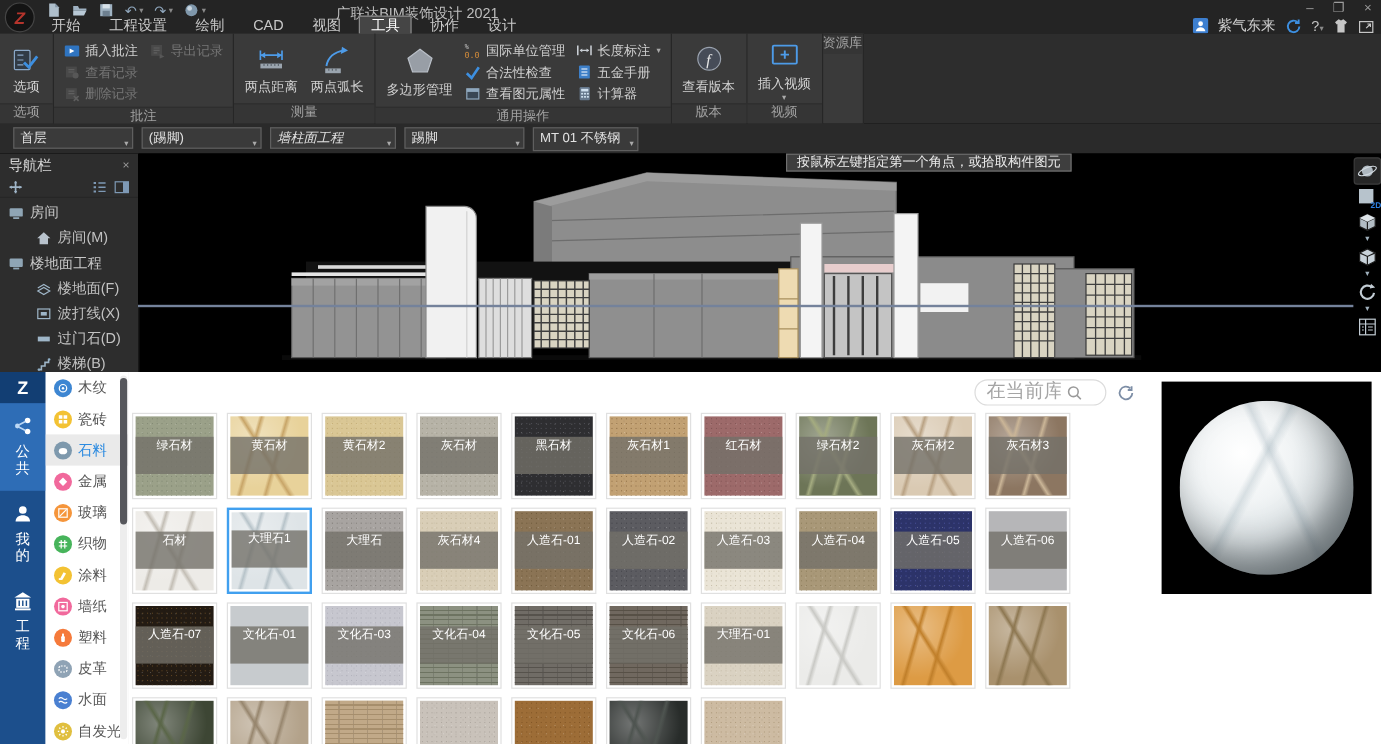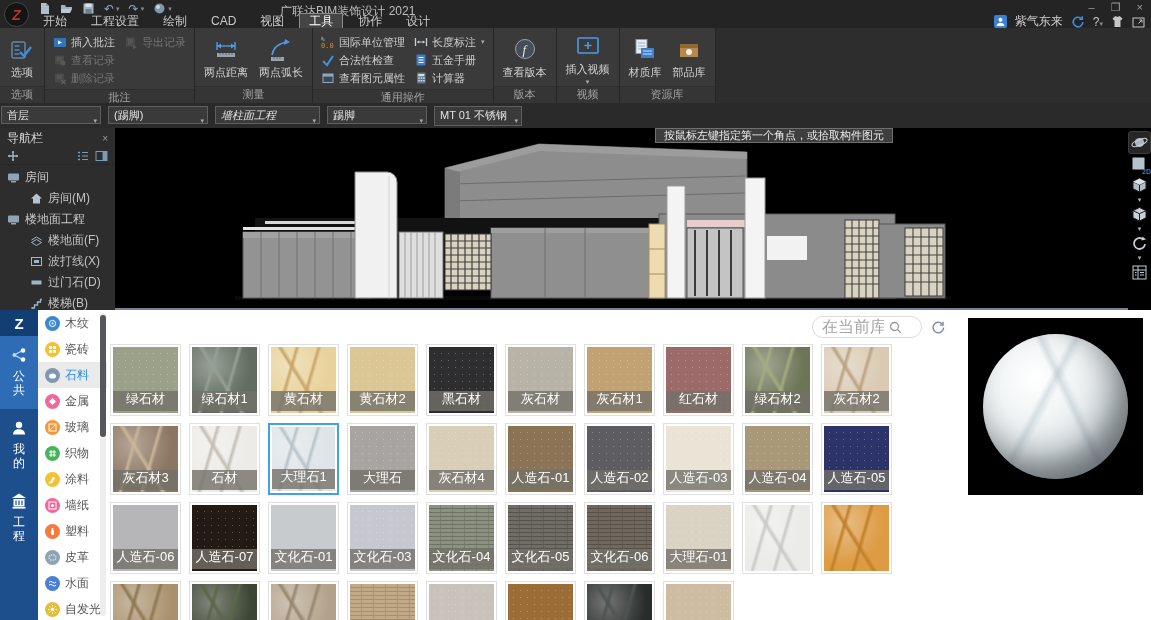--- a/index.html
+++ b/index.html
@@ -30,37 +30,37 @@
   .btn-b{display:flex;flex-direction:column;align-items:center;padding:2px 4px 0;color:#d2d2d2;font-size:11px;gap:2px;white-space:nowrap;}
   .btn-b .ic-b{height:27px;display:flex;align-items:center;}
   .rcol{display:flex;flex-direction:column;align-self:flex-start;padding-top:3px;}
   .btn-s{display:flex;align-items:center;gap:4px;height:18px;padding:0 3px;color:#cfcfcf;font-size:11px;white-space:nowrap;}
   .btn-s .ic{width:14px;height:14px;display:flex;align-items:center;justify-content:center;}
   .btn-s.disabled{color:#757575;}
   .btn-s.disabled .ic{opacity:.45;}
   .caret{font-size:7px;color:#aaa;margin-left:1px;}
   .caret-under{font-size:7px;color:#aaa;line-height:5px;}
   
-  .selbar{position:absolute;left:0;top:103px;width:100%;height:25px;background:#2a2a2a;display:flex;gap:7px;padding:3px 0 0 1px;box-sizing:border-box;}
+  .selbar{position:absolute;left:0;top:103px;width:100%;height:25px;background:#2a2a2a;display:flex;gap:7px;padding:3px 0 0 11px;box-sizing:border-box;}
   .combo{height:18px;background:#3a3a3a;border:1px solid #5f5f5f;color:#e2e2e2;font-size:11px;line-height:17px;
          padding:0 14px 0 5px;position:relative;white-space:nowrap;}
   .combo:nth-child(1),.combo:nth-child(2),.combo:nth-child(4){width:100px;box-sizing:border-box;}
   .combo:nth-child(3){width:105px;box-sizing:border-box;font-style:italic;}
   .combo .caret{position:absolute;right:3px;top:5px;}
   
   .main{position:absolute;left:0;top:128px;width:100%;height:182px;background:#000;}
   .navpanel{position:absolute;left:0;top:0;width:115px;height:182px;background:#2d2d2d;border-right:1px solid #171717;overflow:hidden;}
   .nav-head{display:flex;justify-content:space-between;align-items:center;padding:2px 7px 1px;color:#d6d6d6;font-size:12px;}
   .nav-close{color:#9a9a9a;font-size:10px;}
   .nav-tools{display:flex;justify-content:space-between;align-items:center;padding:1px 7px 2px;border-bottom:1px solid #262626;}
   .nav-tools .rt{display:flex;gap:6px;}
   .tree{padding-top:2px;}
   .tree-group{display:flex;align-items:center;gap:5px;padding:2px 0 2px 7px;color:#c8c8c8;font-size:12px;}
   .tree-item{display:flex;align-items:center;gap:5px;padding:2px 0 2px 30px;color:#c2c2c2;font-size:12px;}
-  .viewport{position:absolute;left:115px;top:0;width:1013px;height:182px;background:#000;}
+  .viewport{position:absolute;left:115px;top:0;width:1013px;height:128px;background:#000;}
   .viewport::after{content:"";position:absolute;left:0;right:0;bottom:0;height:2px;background:#74829b;}
   .hint{position:absolute;left:540px;top:0;background:#3e3e3e;border:1px solid #6f6f6f;color:#ececec;font-size:11px;line-height:13px;padding:0 8px;white-space:nowrap;}
   .viewtools{position:absolute;right:0;top:3px;width:23px;display:flex;flex-direction:column;align-items:center;background:#000;}
   .vt{width:21px;height:21px;display:flex;align-items:center;justify-content:center;position:relative;}
   .vt-orbit{background:#262626;border:1px solid #3c3c3c;border-radius:3px;}
   .vt-badge{position:absolute;right:-1px;bottom:0;font-size:7px;font-weight:bold;color:#2d7fe0;}
   .vt-caret{height:8px;line-height:7px;font-size:7px;color:#9fb0bc;}
   
   .library{position:absolute;left:0;top:310px;width:1151px;height:310px;background:#fff;}
   .rail{position:absolute;left:0;top:0;width:38px;height:310px;background:#1c4f8c;}
@@ -80,22 +80,22 @@
   .pill input{border:0;outline:none;width:62px;font-size:16px;color:#666;background:transparent;font-family:inherit;}
   .pill input::placeholder{color:#a5a5a5;}
   .grid{display:flex;flex-wrap:wrap;padding-left:3px;}
   .sw{position:relative;width:71px;height:72px;background:#fff;border:1px solid #e0e0e0;margin:0 8px 7px 0;box-sizing:border-box;}
   .sw.selected{border:2px solid #41a0ef;}
   .sw-img{position:absolute;left:2px;top:2px;right:2px;bottom:2px;background-color:var(--b);}
   .p-speckle .sw-img{background-image:radial-gradient(var(--a) 14%,transparent 17%),radial-gradient(rgba(255,255,255,.28) 12%,transparent 15%),radial-gradient(rgba(0,0,0,.18) 10%,transparent 13%);background-size:4px 4px,7px 7px,6px 6px;background-position:0 0,2px 3px,3px 1px;}
   .p-marble .sw-img{background-image:linear-gradient(106deg,transparent 28%,var(--a) 31%,transparent 35%,transparent 54%,var(--a) 57%,transparent 61%),linear-gradient(58deg,transparent 44%,var(--a) 47%,transparent 51%),radial-gradient(ellipse at 30% 28%,rgba(255,255,255,.35),transparent 62%);}
   .p-strips .sw-img{background-image:repeating-linear-gradient(180deg,transparent 0 3px,var(--a) 3px 4px),repeating-linear-gradient(90deg,transparent 0 11px,rgba(0,0,0,.12) 11px 12px);}
   .p-brick .sw-img{background-image:repeating-linear-gradient(180deg,transparent 0 5px,var(--a) 5px 6px),repeating-linear-gradient(90deg,transparent 0 13px,var(--a) 13px 14px);}
-  .sw-label{position:absolute;left:2px;right:2px;bottom:4px;height:20px;line-height:15px;background:rgba(115,113,105,.8);
-            color:#fff;font-size:13px;text-align:center;white-space:nowrap;overflow:hidden;}
+  .sw-label{position:absolute;left:2px;right:2px;bottom:20px;height:31px;line-height:15px;background:rgba(115,113,105,.8);
+            color:#fff;font-size:10px;text-align:center;white-space:nowrap;overflow:hidden;}
   .previewpanel{position:absolute;left:958px;top:0;width:193px;height:310px;background:#fff;}
   .pv-box{position:absolute;left:10px;top:8px;width:175px;height:177px;background:#000;display:flex;align-items:center;justify-content:center;}
   .sphere{width:145px;height:145px;border-radius:50%;
     background-image:linear-gradient(118deg,transparent 40%,rgba(150,170,180,.30) 43%,transparent 47%),
                      linear-gradient(65deg,transparent 55%,rgba(140,160,172,.28) 58%,transparent 62%),
                      radial-gradient(circle at 36% 30%,#ffffff 0%,#f1f4f5 30%,#dae1e4 55%,#afbcc2 78%,#7e8e96 100%);
     box-shadow:inset -14px -18px 30px rgba(0,0,0,.38);}
 </style>
 </head>
 <body>
@@ -273,20 +273,28 @@
                 <path d="M6 20v2M9 20v2M12 20v2" stroke="#5f6870"></path>
               </svg>
             </span>
             <span class="lb">两点弧长</span>
           </div>
         </div>
         <div class="rgroup-label">测量</div>
       </div>
       <div class="rgroup">
         <div class="rgroup-content">
+          <div class="btn-b">
+            <span class="ic-b">
+              <svg width="26" height="26" viewBox="0 0 26 26" fill="none">
+                <path d="M13 3l10 7.5-3.8 11.5H6.8L3 10.5z" fill="#989ea6" stroke="#b9bfc7"></path>
+              </svg>
+            </span>
+            <span class="lb">多边形管理</span>
+          </div>
           <div class="rcol">
             <div class="btn-s">
               <span class="ic">
                 <svg width="14" height="14" viewBox="0 0 14 14" fill="none">
                   <text x="0" y="6" font-size="6" fill="#b8b8b8" font-family="monospace">%</text>
                   <text x="0" y="13" font-size="7" fill="#d08a3a" font-family="monospace">0.0</text>
                 </svg>
               </span>
               <span class="lb">国际单位管理</span>
             </div>
@@ -373,43 +381,20 @@
                 <path d="M13 9v7M9.5 12.5h7" stroke="#4d9be8" stroke-width="1.6"></path>
               </svg>
             </span>
             <span class="lb">插入视频</span>
             <span class="caret-under">▾</span>
           </div>
         </div>
         <div class="rgroup-label">视频</div>
       </div>
       <div class="rgroup">
-        <div class="rgroup-content">
-          <div class="btn-b">
-            <span class="ic-b">
-              <svg width="26" height="26" viewBox="0 0 26 26" fill="none">
-                <rect x="4" y="2.5" width="11" height="14" fill="#e8edf2" stroke="#8a9aaa"></rect>
-                <path d="M6 6h7M6 9h7M6 12h5" stroke="#9fb0c0"></path>
-                <rect x="9" y="11" width="13" height="10" fill="#3d7fc8"></rect>
-                <path d="M11 14h9M11 17h9" stroke="#cfe2f4"></path>
-              </svg>
-            </span>
-            <span class="lb">材质库</span>
-          </div>
-          <div class="btn-b">
-            <span class="ic-b">
-              <svg width="26" height="26" viewBox="0 0 26 26" fill="none">
-                <rect x="4" y="7" width="18" height="13" fill="#b5894a"></rect>
-                <rect x="4" y="7" width="18" height="4" fill="#8f6a33"></rect>
-                <circle cx="13" cy="15" r="3" fill="#e9eef2"></circle>
-              </svg>
-            </span>
-            <span class="lb">部品库</span>
-          </div>
-        </div>
         <div class="rgroup-label">资源库</div>
       </div>
     </div>
 
   <div class="selbar" id="selbar">
       <div class="combo"><span>首层</span><span class="caret">▾</span></div>
       <div class="combo"><span>(踢脚)</span><span class="caret">▾</span></div>
       <div class="combo"><span>墙柱面工程</span><span class="caret">▾</span></div>
       <div class="combo"><span>踢脚</span><span class="caret">▾</span></div>
       <div class="combo"><span>MT 01 不锈钢</span><span class="caret">▾</span></div>
@@ -749,39 +734,35 @@
               <path d="M12.6 7.5a5.3 5.3 0 1 1-1.6-3.8" stroke="#7d8ea6" stroke-width="1.5"></path>
               <path d="M12 1.8v3.2H8.8" stroke="#7d8ea6" stroke-width="1.5"></path>
             </svg>
           </span>
       </div>
       <div class="grid" id="grid">
           <div class="sw p-speckle" style="--b: #9ba189; --a: #7e8670;">
             <div class="sw-img"></div>
             <div class="sw-label">绿石材</div>
           </div>
-          <div class="sw p-marble" style="--b: #606d60; --a: #93a093;">
-            <div class="sw-img"></div>
-            <div class="sw-label">绿石材1</div>
-          </div>
           <div class="sw p-marble" style="--b: #e8d29a; --a: #c8a568;">
             <div class="sw-img"></div>
             <div class="sw-label">黄石材</div>
           </div>
           <div class="sw p-speckle" style="--b: #dac795; --a: #c1aa72;">
             <div class="sw-img"></div>
             <div class="sw-label">黄石材2</div>
           </div>
+          <div class="sw p-speckle" style="--b: #b7b3a7; --a: #999585;">
+            <div class="sw-img"></div>
+            <div class="sw-label">灰石材</div>
+          </div>
           <div class="sw p-speckle" style="--b: #2e2e31; --a: #52525a;">
             <div class="sw-img"></div>
             <div class="sw-label">黑石材</div>
-          </div>
-          <div class="sw p-speckle" style="--b: #b7b3a7; --a: #999585;">
-            <div class="sw-img"></div>
-            <div class="sw-label">灰石材</div>
           </div>
           <div class="sw p-speckle" style="--b: #c2a173; --a: #8a6a42;">
             <div class="sw-img"></div>
             <div class="sw-label">灰石材1</div>
           </div>
           <div class="sw p-speckle" style="--b: #9d6a6a; --a: #7d5151;">
             <div class="sw-img"></div>
             <div class="sw-label">红石材</div>
           </div>
           <div class="sw p-marble" style="--b: #6d7557; --a: #a4ab80;">

